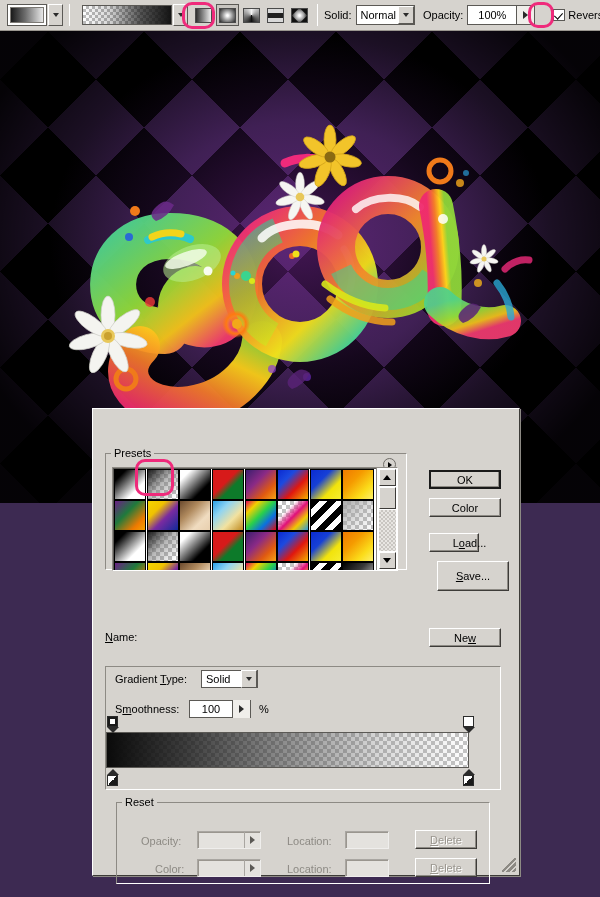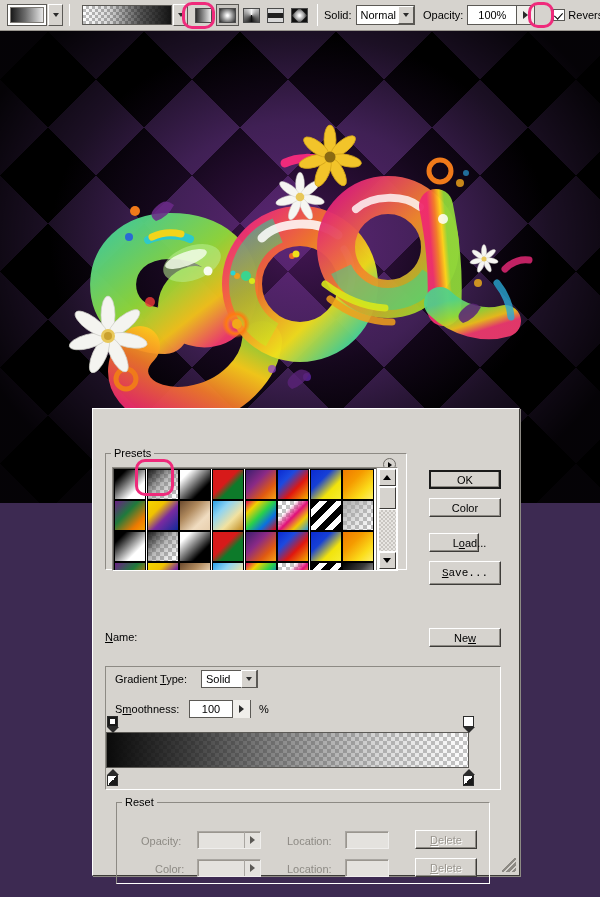--- a/index.html
+++ b/index.html
@@ -309,21 +309,21 @@
     border-right-color: #3d3b38; border-bottom-color: #3d3b38;
     box-shadow: inset -1px -1px 0 #8d8a84;
     font-size: 11px; color: #000;
     display: flex; align-items: center; justify-content: center;
     font-family: "Liberation Sans", sans-serif;
   }
   .btn.default { border: 2px solid #1a1a1a; }
   #btn-ok     { position:absolute; left:336px; top:38px;  width:72px; height:19px; }
   #btn-reset  { position:absolute; left:336px; top:66px;  width:72px; height:19px; }
   #btn-load   { position:absolute; left:336px; top:101px; width:50px; height:19px;padding-left:31px; }
-  #btn-save   { position:absolute; left:336px; top:129px; width:72px; height:24px;font-family:Liberation Mono, monospace; }
+  #btn-save   { position:absolute; left:344px; top:129px; width:72px; height:30px; }
   #btn-new    { position:absolute; left:336px; top:196px; width:72px; height:19px; }
 
   
   #name-label { position: absolute; left: 12px; top: 199px; font-size: 11px; }
   #name-input {
     position: absolute; left: 63px; top: 195px;
     width: 266px; height: 19px;
     background: #fff;
     border: 1px solid #8d8a84;
     border-right-color: #fff; border-bottom-color: #fff;

